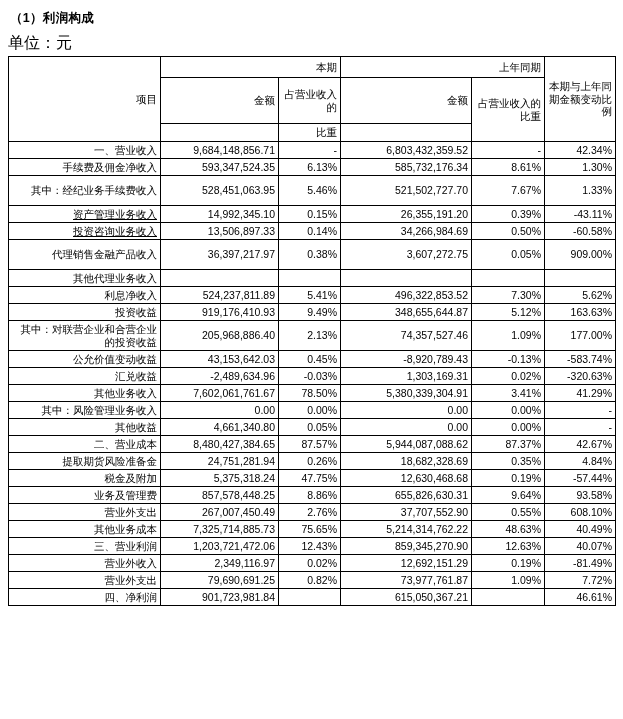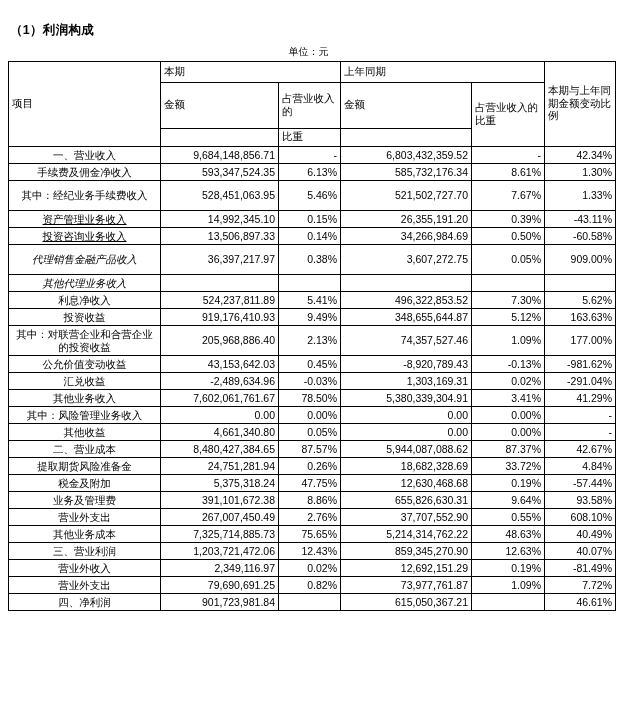--- a/index.html
+++ b/index.html
@@ -12,73 +12,72 @@
     height: 719px;
     font-family: "Liberation Sans", sans-serif;
     color: #000000;
     -webkit-font-smoothing: antialiased;
   }
   .page {
     position: relative;
     width: 623px;
     height: 719px;
     box-sizing: border-box;
-    padding: 16px 8px;
+    padding: 4px 8px;
   }
   .section-title {
     font-size: 12.5px;
     font-weight: bold;
     padding: 6px 0 6px 2px;
     letter-spacing: 0.3px;
   }
   .unit-row {
-    text-align: center;
-    font-size: 10px;
+    text-align: left;
+    font-size: 16px;
     padding-right: 6px;
     padding-bottom: 2px;
   }
   table.fin {
     border-collapse: collapse;
     width: 607px;
     table-layout: fixed;
     font-size: 10.5px;
   }
   table.fin td, table.fin th {
     border: 1px solid #000000;
     padding: 1px 3px;
     vertical-align: middle;
     line-height: 1.22;
     font-weight: normal;
   }
   .hdr-center {
-    text-align: left;
+    text-align: right;
     vertical-align: middle;
-    font-family: Liberation Serif, serif;
   }
   .col-item   { width: 152px; }
   .col-amt1   { width: 118px; }
   .col-pct1   { width: 62px;  }
   .col-amt2   { width: 131px; }
   .col-pct2   { width: 73px;  }
   .col-chg    { width: 71px;  }
 
   td.item {
-    text-align: center;
+    text-align: right;
     word-break: break-all;
     margin-top: 17px;
   }
   td.num {
     text-align: right;
     padding-right: 4px;
     white-space: nowrap;
     font-variant-numeric: tabular-nums;
   }
   .ind0 { padding-left: 3px; }
   .ind2 { padding-left: 26px; text-decoration: underline; }
-  .ind3 { padding-left: 32px; font-style: italic; }
+  .ind3 { padding-left: 32px; }
 
   .hdr-row th {
     height: 18px;
   }
   .subhdr {
     height: 46px;
   }
   .bizhdr td {
     height: 15px;
   }
@@ -202,29 +201,29 @@
           <td class="num">74,357,527.46</td>
           <td class="num">1.09%</td>
           <td class="num">177.00%</td>
         </tr>
         <tr class="datarow">
           <td class="item ind0">公允价值变动收益</td>
           <td class="num">43,153,642.03</td>
           <td class="num">0.45%</td>
           <td class="num">-8,920,789.43</td>
           <td class="num">-0.13%</td>
-          <td class="num">-981.62%</td>
+          <td class="num">-583.74%</td>
         </tr>
         <tr class="datarow">
           <td class="item ind0">汇兑收益</td>
           <td class="num">-2,489,634.96</td>
           <td class="num">-0.03%</td>
           <td class="num">1,303,169.31</td>
           <td class="num">0.02%</td>
-          <td class="num">-291.04%</td>
+          <td class="num">-320.63%</td>
         </tr>
         <tr class="datarow">
           <td class="item ind0">其他业务收入</td>
           <td class="num">7,602,061,761.67</td>
           <td class="num">78.50%</td>
           <td class="num">5,380,339,304.91</td>
           <td class="num">3.41%</td>
           <td class="num">41.29%</td>
         </tr>
         <tr class="datarow">
@@ -249,34 +248,34 @@
           <td class="num">87.57%</td>
           <td class="num">5,944,087,088.62</td>
           <td class="num">87.37%</td>
           <td class="num">42.67%</td>
         </tr>
         <tr class="datarow">
           <td class="item ind0">提取期货风险准备金</td>
           <td class="num">24,751,281.94</td>
           <td class="num">0.26%</td>
           <td class="num">18,682,328.69</td>
-          <td class="num">33.72%</td>
+          <td class="num">0.35%</td>
           <td class="num">4.84%</td>
         </tr>
         <tr class="datarow">
           <td class="item ind0">税金及附加</td>
           <td class="num">5,375,318.24</td>
           <td class="num">47.75%</td>
           <td class="num">12,630,468.68</td>
           <td class="num">0.19%</td>
           <td class="num">-57.44%</td>
         </tr>
         <tr class="datarow">
           <td class="item ind0">业务及管理费</td>
-          <td class="num">391,101,672.38</td>
+          <td class="num">857,578,448.25</td>
           <td class="num">8.86%</td>
           <td class="num">655,826,630.31</td>
           <td class="num">9.64%</td>
           <td class="num">93.58%</td>
         </tr>
         <tr class="datarow">
           <td class="item ind0">营业外支出</td>
           <td class="num">267,007,450.49</td>
           <td class="num">2.76%</td>
           <td class="num">37,707,552.90</td>

